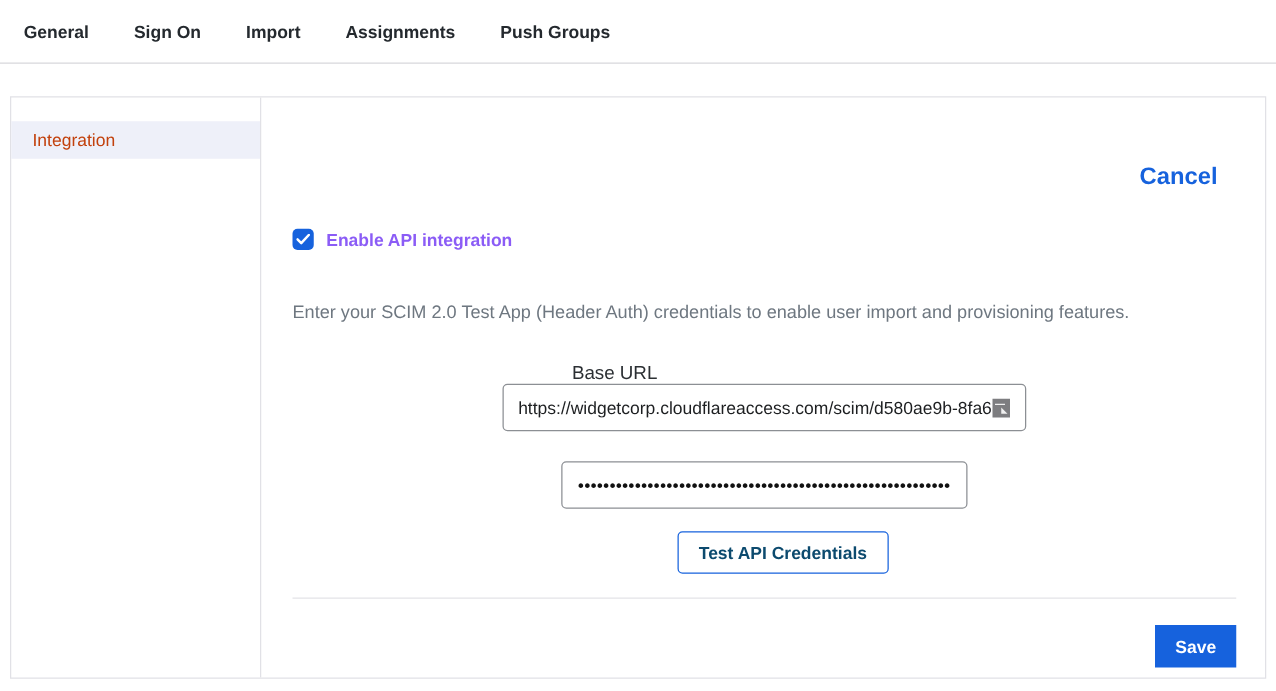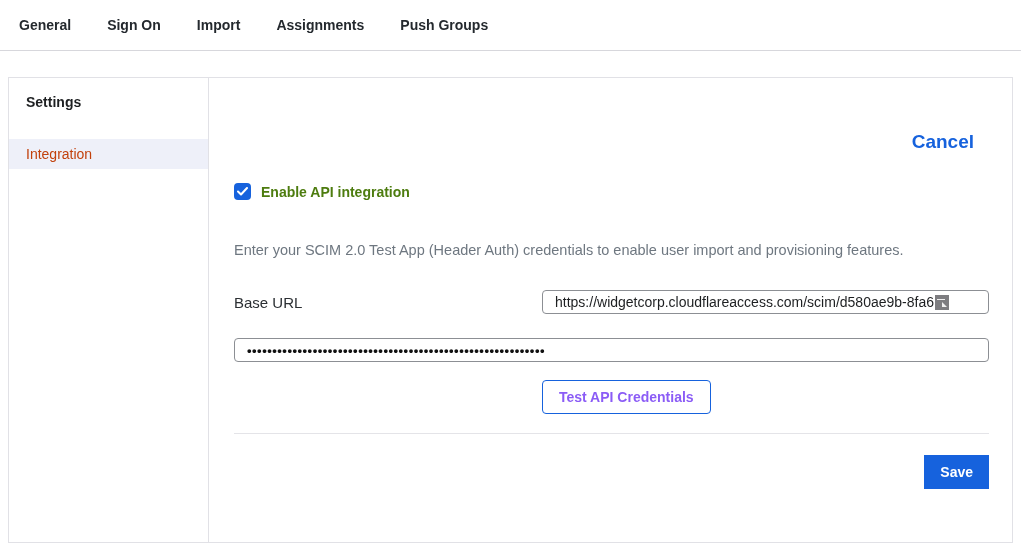--- a/index.html
+++ b/index.html
@@ -30,42 +30,42 @@
 
   .cancel-row { margin-top:54px; text-align:right; padding-right:15px; line-height:20px; }
   .cancel-link { color:#1662dd; font-size:19px; font-weight:700;
     text-decoration:none; cursor:pointer; }
 
   .checkbox-row { margin-top:30px; display:flex; align-items:center; }
   .checkbox { width:17px; height:17px; background:#1662dd; border-radius:4px;
     display:inline-flex; align-items:center; justify-content:center;
     cursor:pointer; flex:0 0 auto; }
   .checkbox svg { display:block; }
-  .checkbox-label { margin-left:10px; font-size:14px; font-weight:700; color:#4d7c0f; }
+  .checkbox-label { margin-left:10px; font-size:14px; font-weight:700; color:#8b5cf6; }
 
   .description { margin-top:40px; font-size:14.5px; color:#6e7780; line-height:20px; }
 
-  .form-row { display:flex; align-items:center; margin-top:30px; }
+  .form-row { display:flex; align-items:center; margin-top:30px;flex-direction:column; }
   .form-row + .form-row { margin-top:24px; }
   .form-label { width:308px; flex:0 0 auto; font-size:15px; color:#2b2f33; }
-  .input-box { flex:1 1 auto; height:24px; border:1px solid #8c8f94; border-radius:4px;
+  .input-box { flex:1 1 auto; height:38px; border:1px solid #8c8f94; border-radius:4px;
     background:#fff; display:flex; align-items:center; padding:0 12px;
     font-size:14px; color:#1d1f21; overflow:hidden; white-space:nowrap; cursor:text; }
   .input-text { overflow:hidden; white-space:nowrap; }
   .overflow-marker { display:inline-block; width:14px; height:15px; background:#7d7d80;
     margin-left:1px; flex:0 0 auto; position:relative; }
   .overflow-marker::before { content:""; position:absolute; left:2px; top:4px;
     width:8px; height:1.5px; background:#f0f0f0; }
   .overflow-marker::after { content:""; position:absolute; right:2px; bottom:3px;
     width:0; height:0; border-left:5px solid #f0f0f0; border-top:5px solid transparent; }
   .token-dots { font-size:13px; font-weight:700; letter-spacing:0.5px; color:#111; }
 
   .button-row { margin-top:18px; }
   .test-btn { margin-left:308px; height:34px; padding:0 16px; background:#fff;
-    border:1px solid #1662dd; border-radius:4px; color:#8b5cf6;
+    border:1px solid #1662dd; border-radius:4px; color:#0c4a6e;
     font-size:14px; font-weight:700; cursor:pointer;
     font-family:"Liberation Sans", sans-serif; }
 
   .divider { margin-top:19px; border-top:1px solid #e4e4e8; }
 
   .save-row { margin-top:21px; text-align:right; }
   .save-btn { height:34px; padding:0 16px; background:#1662dd; border:none;
     border-radius:0; color:#ffffff; font-size:14px; font-weight:700; cursor:pointer;
     font-family:"Liberation Sans", sans-serif; }
 </style>
@@ -76,21 +76,20 @@
   <div class="tab">General</div>
   <div class="tab">Sign On</div>
   <div class="tab">Import</div>
   <div class="tab">Assignments</div>
   <div class="tab">Push Groups</div>
 </div>
 
 <div class="panel">
 
   <div class="sidebar">
-    <div class="sidebar-header">Settings</div>
     <div class="sidebar-item selected">Integration</div>
   </div>
 
   <div class="content">
 
     <div class="cancel-row">
       <a class="cancel-link">Cancel</a>
     </div>
 
     <div class="checkbox-row">

